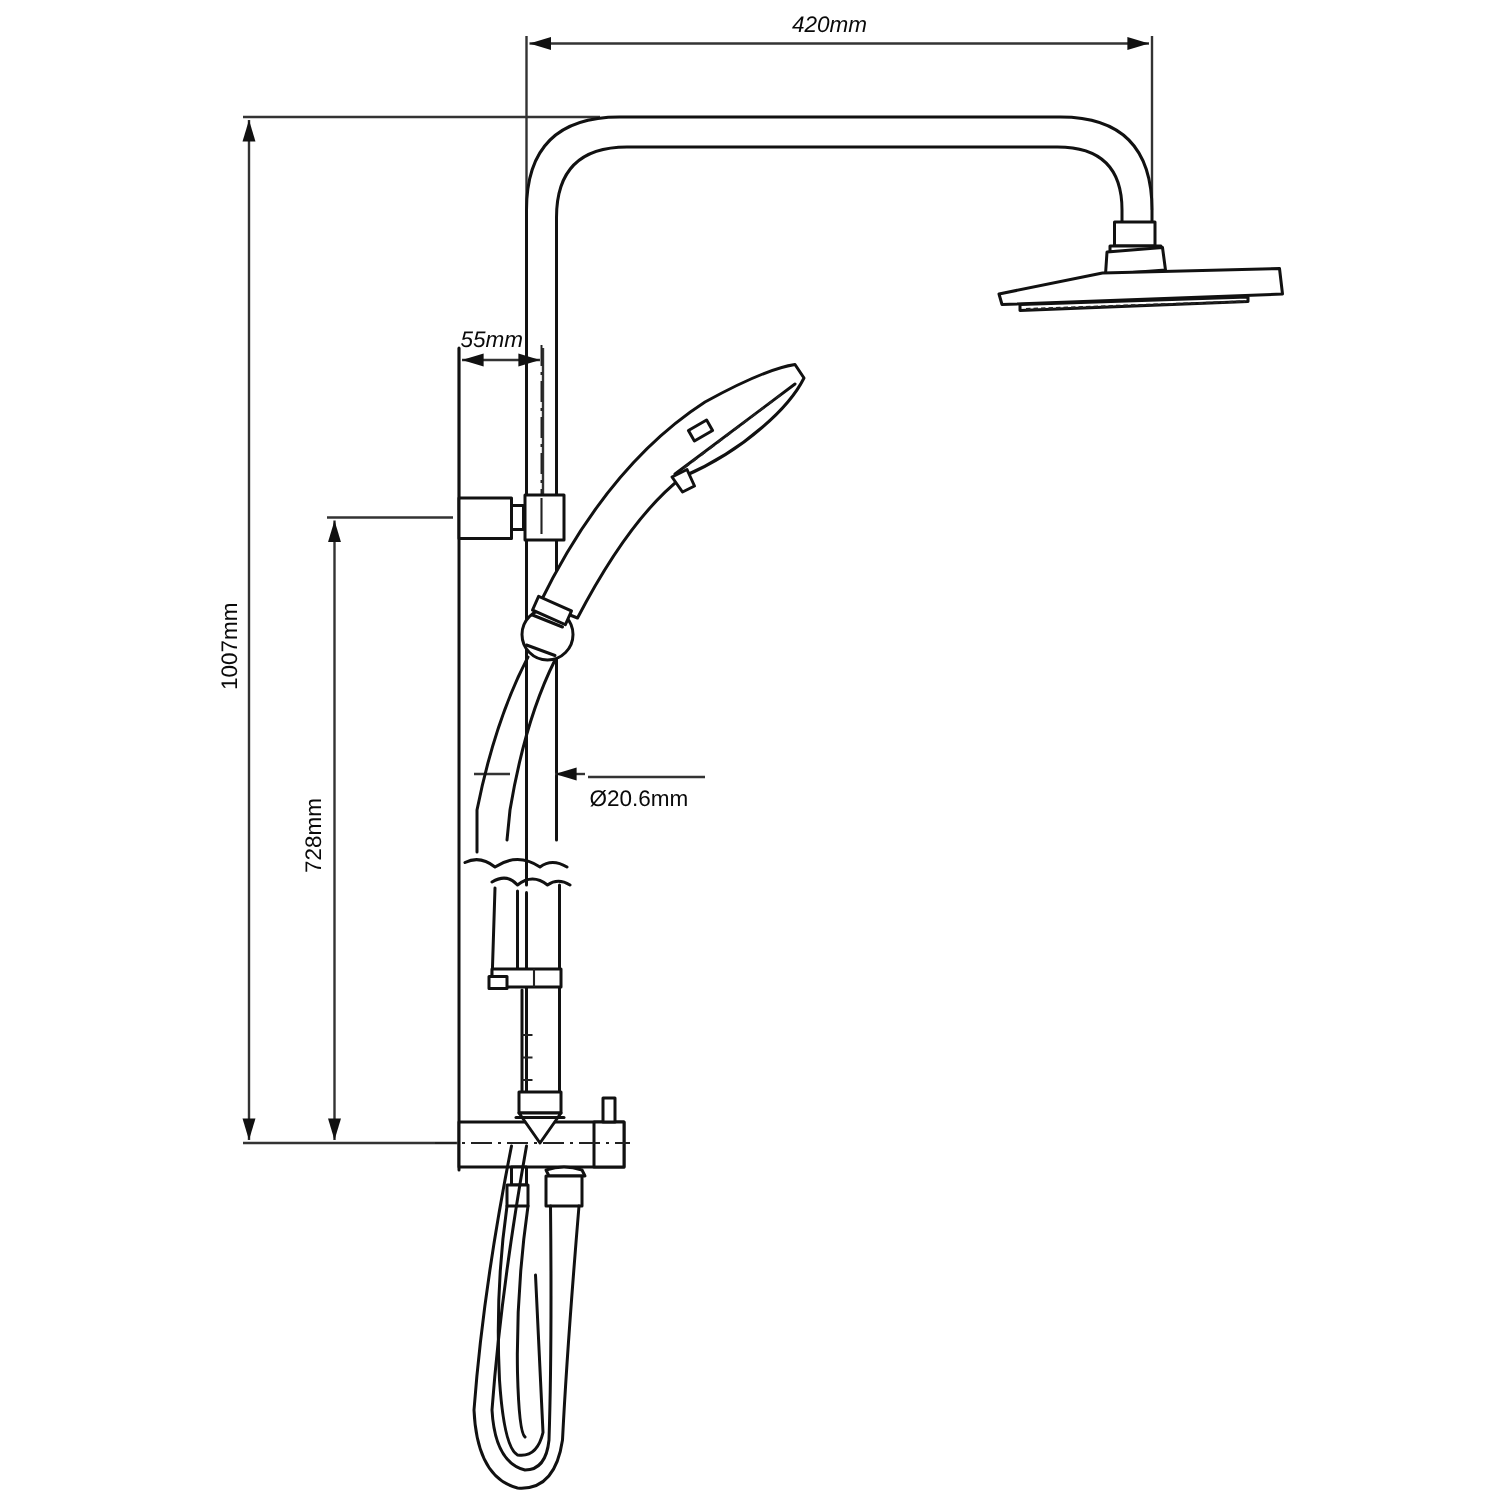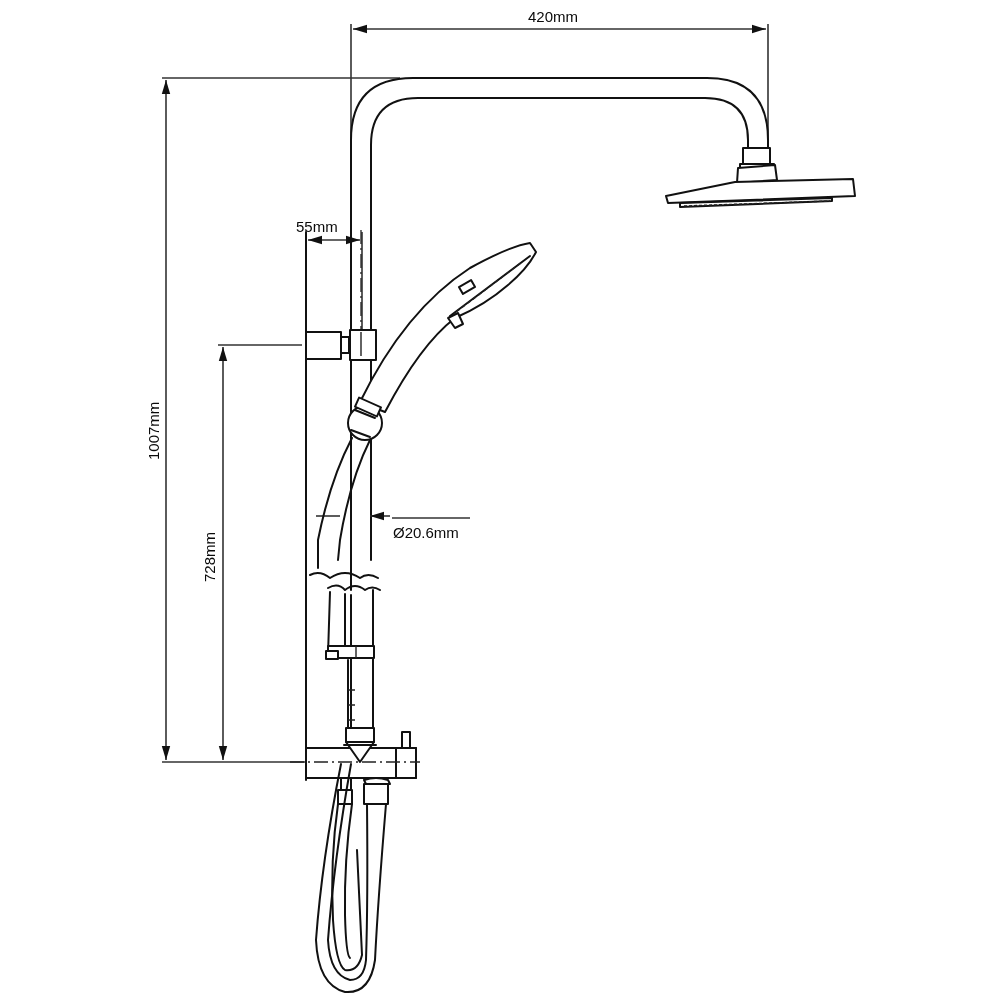--- a/index.html
+++ b/index.html
@@ -134,17 +134,17 @@
     <rect class="ln fillw" x="338" y="790" width="14" height="14"></rect>
     <path class="ln fillw" d="M364,780 Q376,776 388,780 L390,784 L366,784 Z"></path>
     <rect class="ln fillw" x="364" y="784" width="24" height="20"></rect>
     <path class="ln" d="M341,764 Q322,860 316,940 Q318,985 345,992 Q370,994 375,960 Q378,900 386,804"></path>
     <path class="ln" d="M351,764 Q334,860 328,940 Q330,975 350,980 Q364,980 366,960 Q368,900 367,804"></path>
     <path class="ln" d="M338,804 Q330,860 333,920 Q336,965 345,970 Q358,972 362,955 L357,850"></path>
     <path class="ln" d="M352,804 Q344,860 345,915 Q346,955 350,958"></path>
   </g>
 </svg>
 
-<div class="label" style="left:528px; top:9px;">420mm</div>
-<div class="label" style="left:296px; top:219px;">55mm</div>
+<div class="label" style="left:528px; top:9px;font-style:italic;">420mm</div>
+<div class="label" style="left:307px; top:219px;font-style:italic;">55mm</div>
 <div class="label vert" style="left:146px; top:460px;">1007mm</div>
 <div class="label vert" style="left:202px; top:582px;">728mm</div>
 <div class="label" style="left:393px; top:525px;">Ø20.6mm</div>
 
 </body></html>

